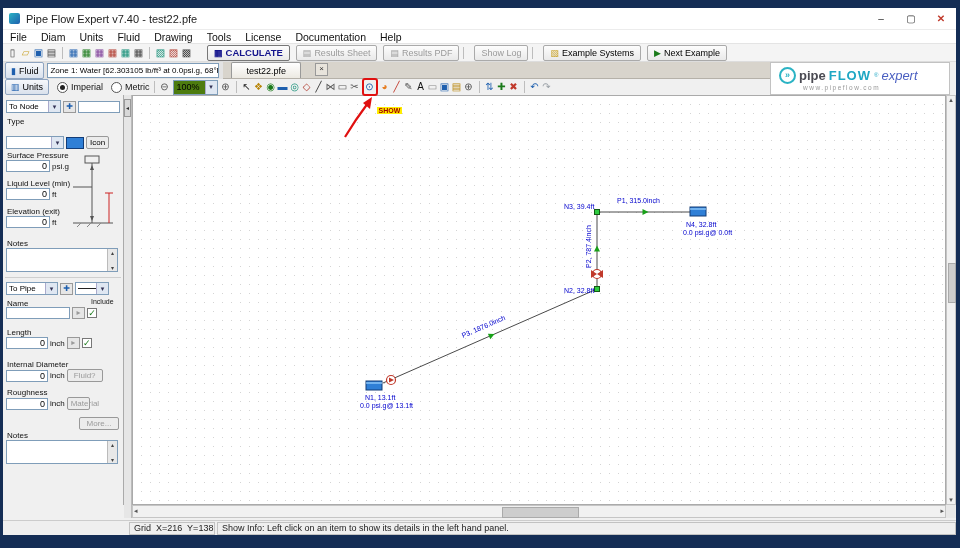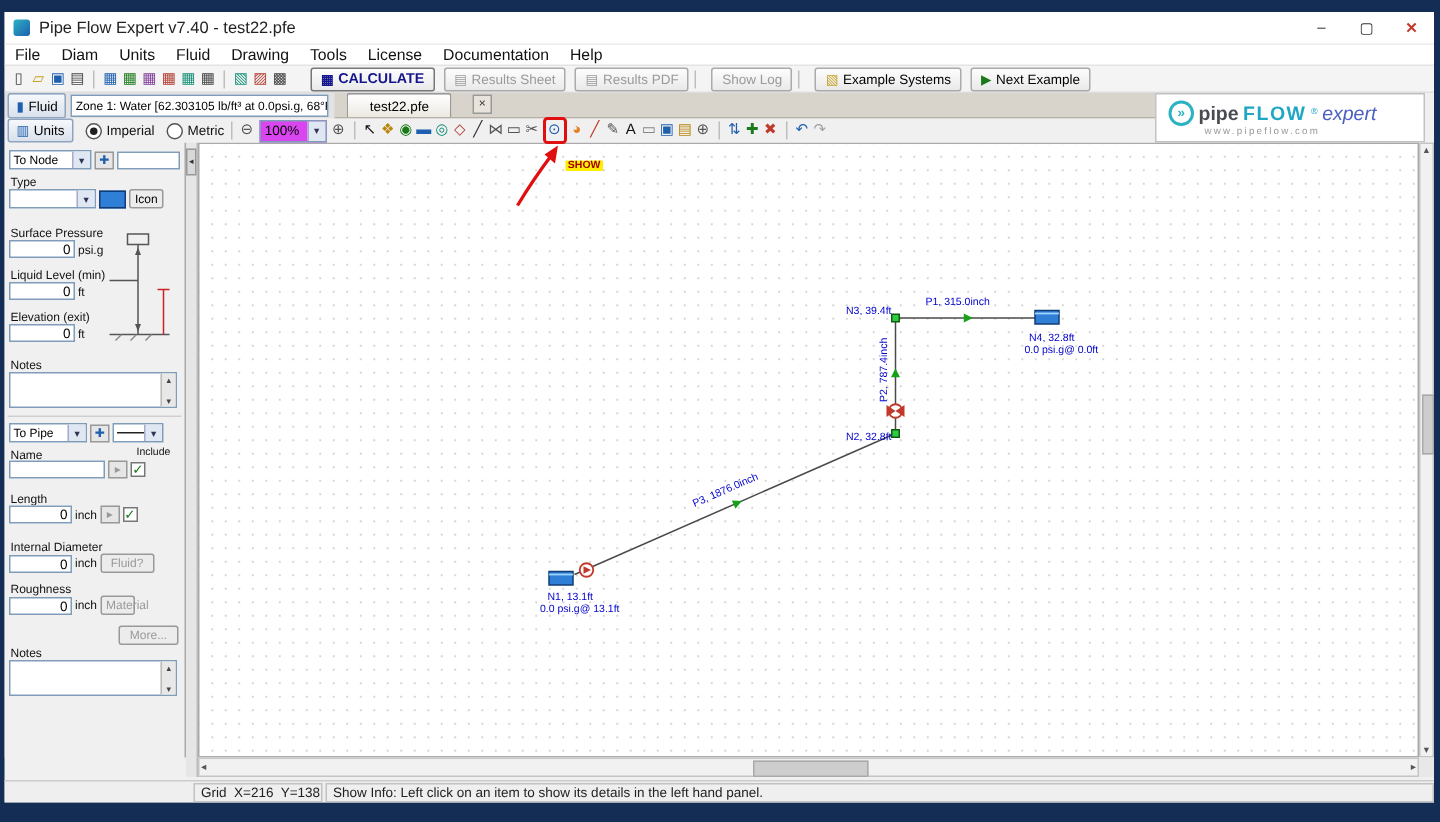--- a/index.html
+++ b/index.html
@@ -33,21 +33,21 @@
   .tabstrip{flex:1;height:17px;background:#d8d4cc;display:flex;align-items:flex-end;padding-left:8px;border-bottom:1px solid #b5b1a9;box-sizing:border-box;margin-left:4px;}
   .tab{height:15px;background:linear-gradient(#ffffff,#ece9e2);border:1px solid #999;border-bottom:none;border-radius:2px 2px 0 0;font-size:9px;padding:0 14px;display:flex;align-items:center;}
   .tab-close{width:11px;height:11px;background:#e8e4dc;border:1px solid #999;font-size:8px;line-height:9px;text-align:center;margin:0 0 2px 14px;color:#333;}
   
   .unitsbar{position:absolute;left:0;top:71px;width:767px;height:16px;background:#f0f0f0;display:flex;align-items:center;padding-left:2px;box-sizing:border-box;position:absolute;z-index:30;overflow:visible;}
   .units-btn{height:14px;display:inline-flex;align-items:center;gap:3px;background:linear-gradient(#f6f8fb,#d9e1ec);border:1px solid #8ea4c0;border-radius:2px;padding:0 5px;font-size:9px;}
   .radio{display:inline-flex;align-items:center;gap:3px;font-size:9px;margin-left:8px;color:#111;}
   .rad{width:9px;height:9px;border:1px solid #555;border-radius:50%;background:#fff;position:relative;}
   .rad.checked::after{content:"";position:absolute;left:2px;top:2px;width:5px;height:5px;border-radius:50%;background:#222;}
   .tool{display:inline-block;width:12px;height:14px;line-height:14px;font-size:10px;text-align:center;}
-  .zoom-select{width:40px;height:13px;background:#d946ef;border:1px solid #7f9db9;display:inline-flex;align-items:center;font-size:9px;padding-left:3px;margin:0 2px;}
+  .zoom-select{width:40px;height:13px;background:#4d7c0f;border:1px solid #7f9db9;display:inline-flex;align-items:center;font-size:9px;padding-left:3px;margin:0 2px;}
   #draw-tools{display:inline-flex;align-items:center;}
   .ann-wrap{position:relative;display:inline-flex;border:2px solid #e01010;border-radius:3px;margin:-2px 1px;}
   .ann-arrow{position:absolute;left:-27px;top:13px;z-index:50;pointer-events:none;}
   .ann-show{position:absolute;left:13px;top:27px;background:#ffee00;color:#a00000;font-weight:bold;font-size:7px;padding:0 2px;z-index:51;white-space:nowrap;}
   
   .logo{position:absolute;left:767px;top:54px;width:180px;height:33px;background:#fff;border:1px solid #c2c2c2;box-sizing:border-box;display:flex;flex-direction:column;justify-content:center;padding-left:8px;}
   .logo-row{display:flex;align-items:center;gap:3px;}
   .logo-chev{width:13px;height:13px;border:2px solid #2bb3c4;border-radius:50%;color:#2bb3c4;font-size:9px;line-height:12px;text-align:center;font-weight:bold;}
   .logo-pipe{font-size:13px;font-weight:bold;color:#4a4a52;}
   .logo-flow{font-size:13px;font-weight:bold;color:#1fa7c4;letter-spacing:1px;}
@@ -250,21 +250,21 @@
   <div class="left-panel">
     <div class="pr" style="top:5px">
       <span class="pselect" style="width:55px">
           <span>To Node</span>
           <span class="dd">▾</span>
         </span>
       <span class="mini-btn" style="color:#1e5fae">✚</span>
       <input class="pinput" style="width: 42px; text-align: left;">
     </div>
     <div class="plabel" style="top:22px">Type</div>
-    <div class="pr" style="top:31px">
+    <div class="pr" style="top:41px">
       <span class="pselect" style="width:58px">
           <span></span>
           <span class="dd">▾</span>
         </span>
       <span class="tank-preview"></span>
       <button class="pbtn">Icon</button>
     </div>
 
     <div class="plabel" style="top:56px">Surface Pressure</div>
     <div class="pr" style="top:65px">

